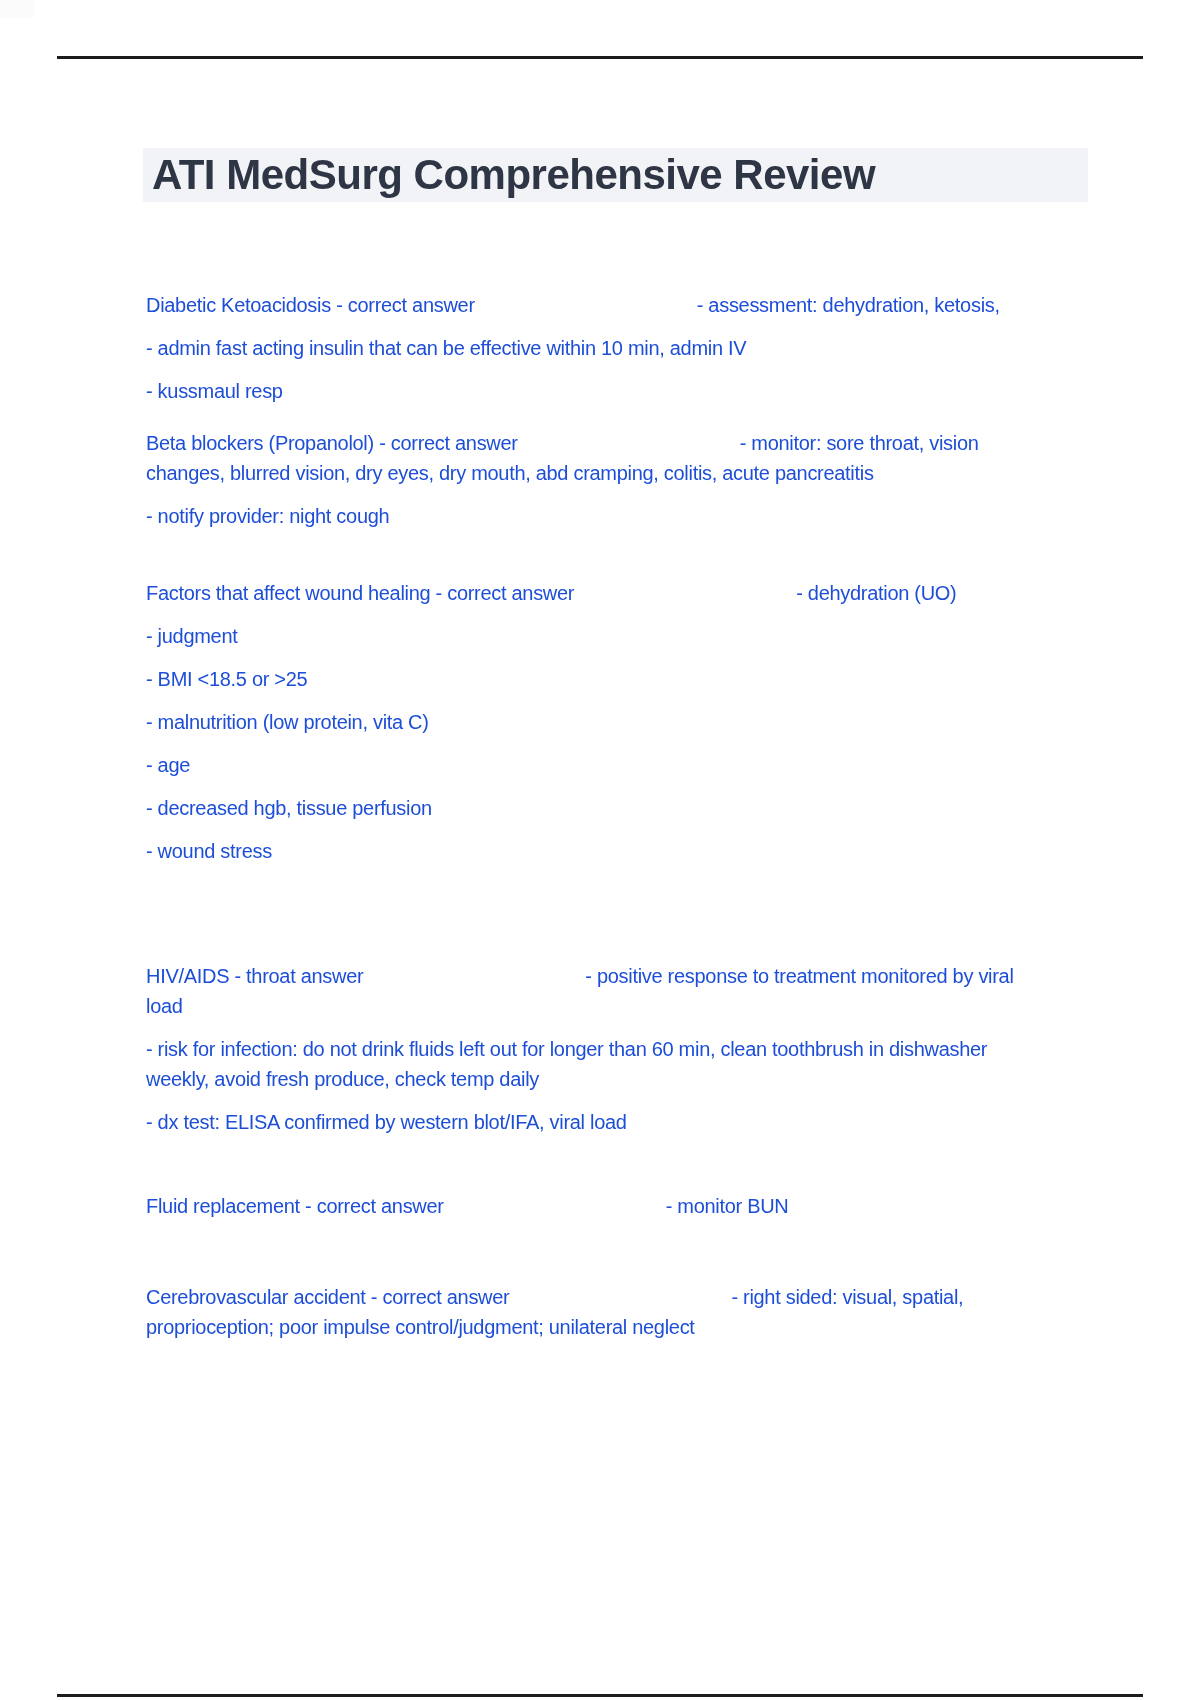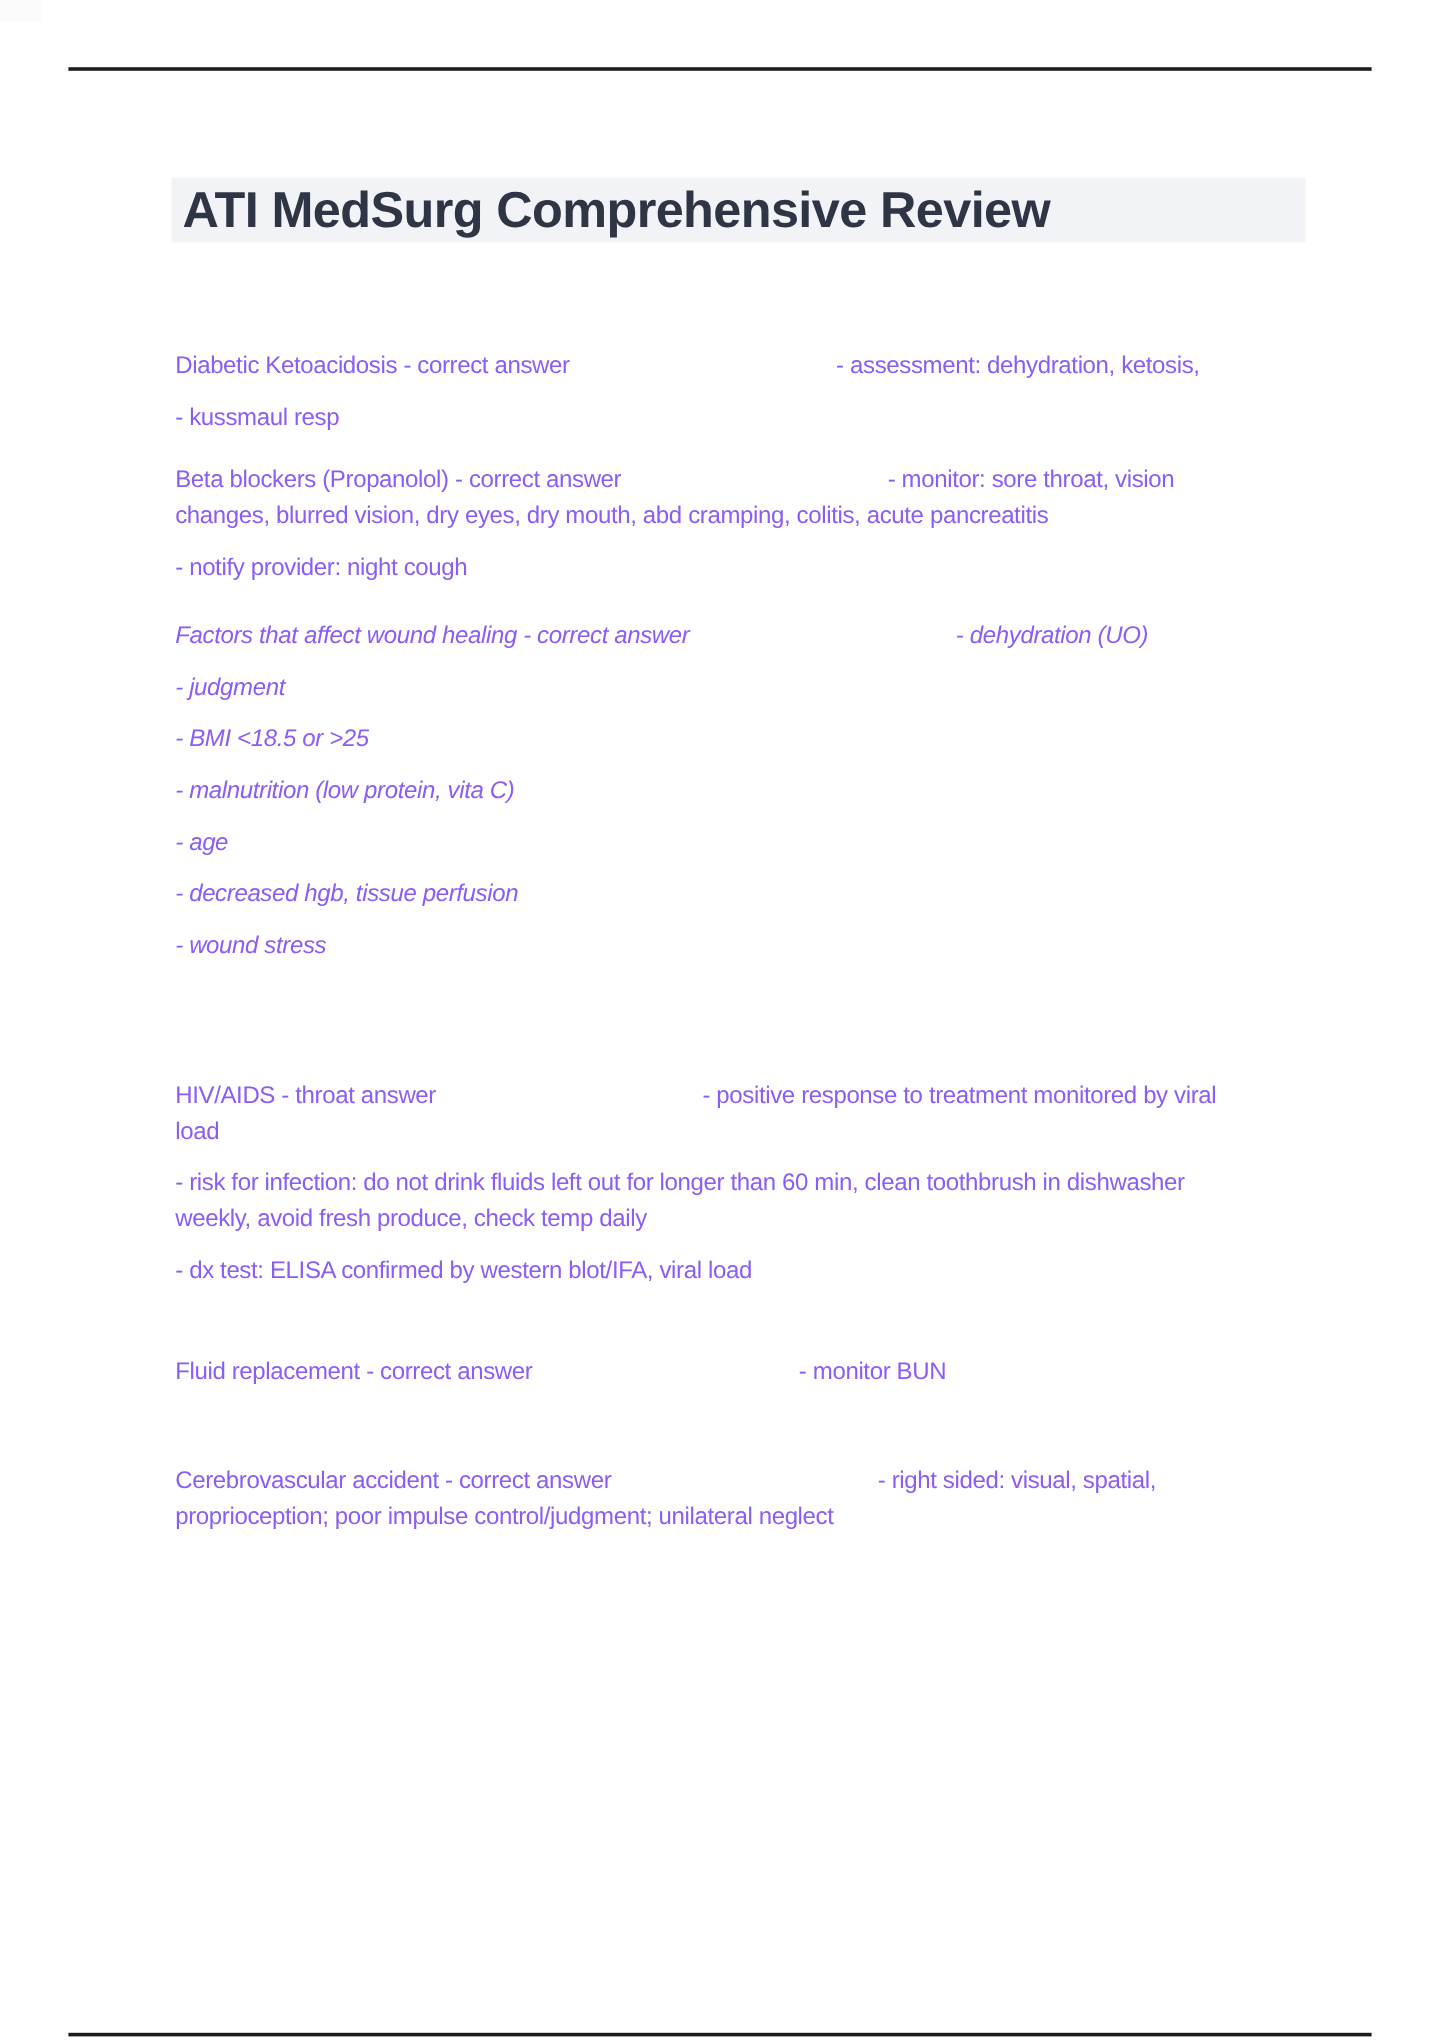--- a/index.html
+++ b/index.html
@@ -44,35 +44,35 @@
     font-weight: bold;
     line-height: 54px;
     letter-spacing: -0.5px;
     white-space: nowrap;
   }
   .content {
     position: absolute;
     left: 146px;
     top: 290px;
     width: 1010px;
-    color: #8b5cf6;
+    color: #1d4ed8;
     font-size: 20px;
     line-height: 30px;
     letter-spacing: -0.3px;
   }
   .card { margin: 0; padding: 0; }
   .line { white-space: nowrap; }
   .redact-gap {
     display: inline-block;
     width: 222px;
     height: 1px;
   }
   .mt-para { margin-top: 13px; }
   .card-2 { margin-top: 22px; }
-  .card-3 { margin-top: 27px; font-style: italic; }
+  .card-3 { margin-top: 47px; }
   .card-4 { margin-top: 95px; }
   .card-5 { margin-top: 54px; }
   .card-6 { margin-top: 61px; }
 </style>
 </head>
 <body>
 
 <div class="page">
 
   <div class="corner-artifact"></div>
@@ -80,20 +80,21 @@
   <div class="rule rule-top"></div>
 
   <h1 class="title">ATI MedSurg Comprehensive Review</h1>
 
   <div class="content">
 
     <section class="card card-1">
       <div class="line">
         <span>Diabetic Ketoacidosis - correct answer</span><span class="redact-gap"></span><span>- assessment: dehydration, ketosis,</span>
       </div>
+      <div class="line mt-para">- admin fast acting insulin that can be effective within 10 min, admin IV</div>
       <div class="line mt-para">- kussmaul resp</div>
     </section>
 
     <section class="card card-2">
       <div class="line">
         <span>Beta blockers (Propanolol) - correct answer</span><span class="redact-gap"></span><span>- monitor: sore throat, vision</span>
       </div>
       <div class="line">changes, blurred vision, dry eyes, dry mouth, abd cramping, colitis, acute pancreatitis</div>
       <div class="line mt-para">- notify provider: night cough</div>
     </section>

